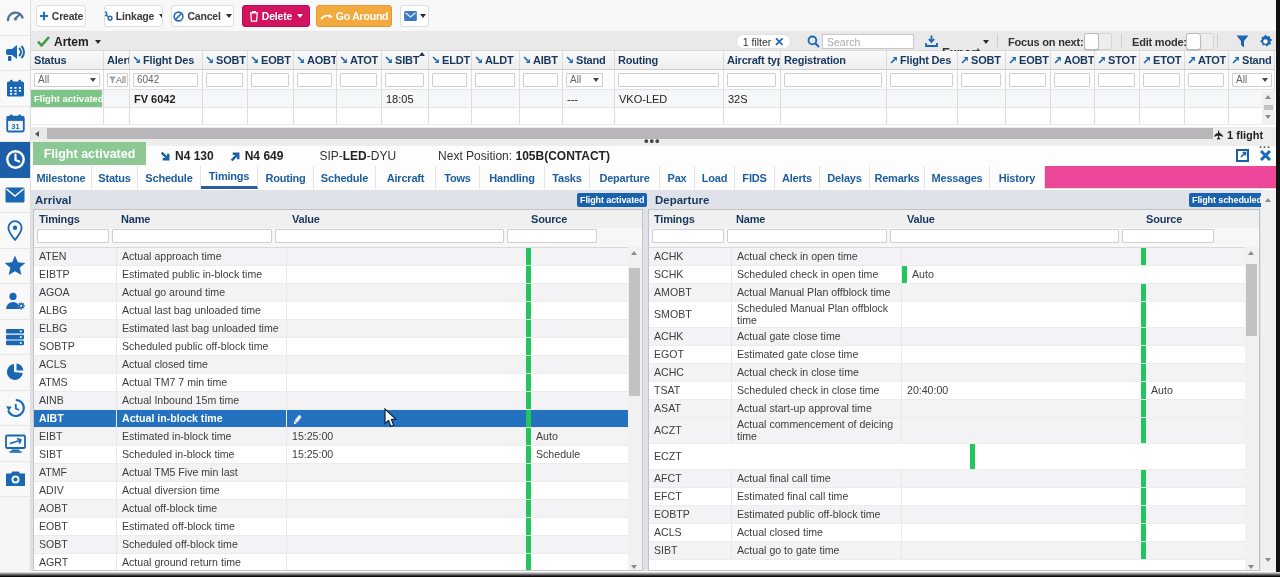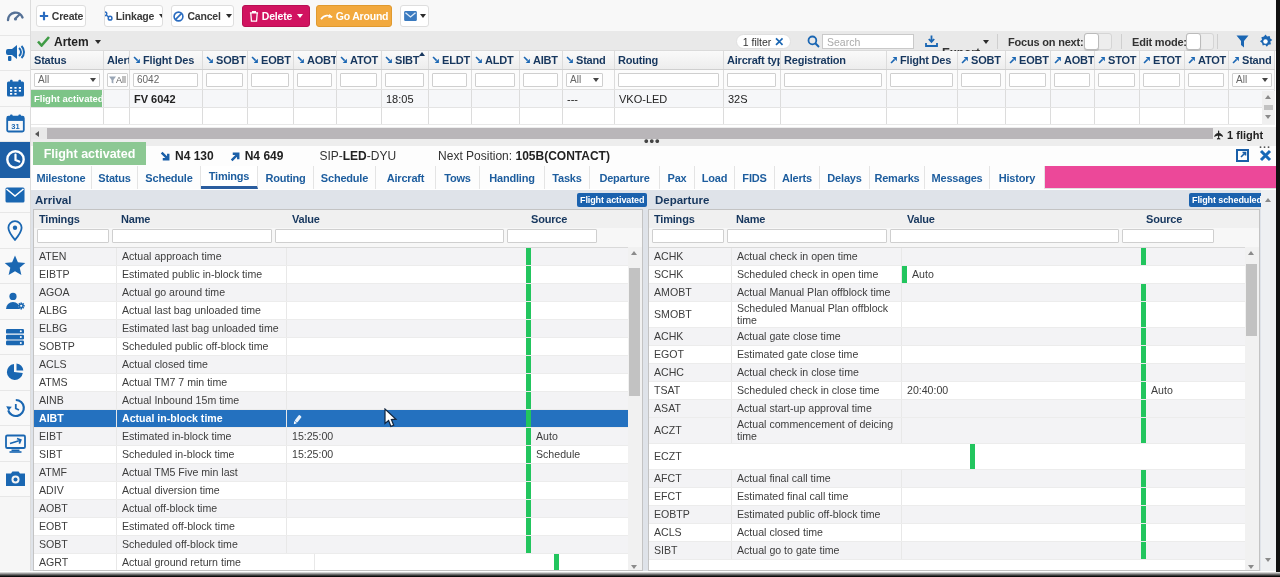--- a/index.html
+++ b/index.html
@@ -758,21 +758,21 @@
         <div class="tr alt" style="height:18px">
           <div class="td c0" style="width:82px">SOBT</div>
           <div class="td c1" style="width:171px">
             <span class="nm">Scheduled off-block time</span>
           </div>
           <div class="td c2" style="width:239px"></div>
           <div class="td c3" style="width:102px"></div>
         </div>
         <div class="tr" style="height:18px">
           <div class="td c0" style="width:82px">AGRT</div>
-          <div class="td c1" style="width:199px">
+          <div class="td c1" style="width:171px">
             <span class="nm">Actual ground return time</span>
           </div>
           <div class="td c2" style="width:239px"></div>
           <div class="td c3" style="width:102px"></div>
         </div>
       </div>
   <div class="vsb" style="right:0;top:37px;height:325px">
     <span class="sbarr up" style="top:4px"></span>
     <div class="thumb" style="top:21px;height:128px"></div>
     <span class="sbarr dn" style="bottom:3px"></span>

